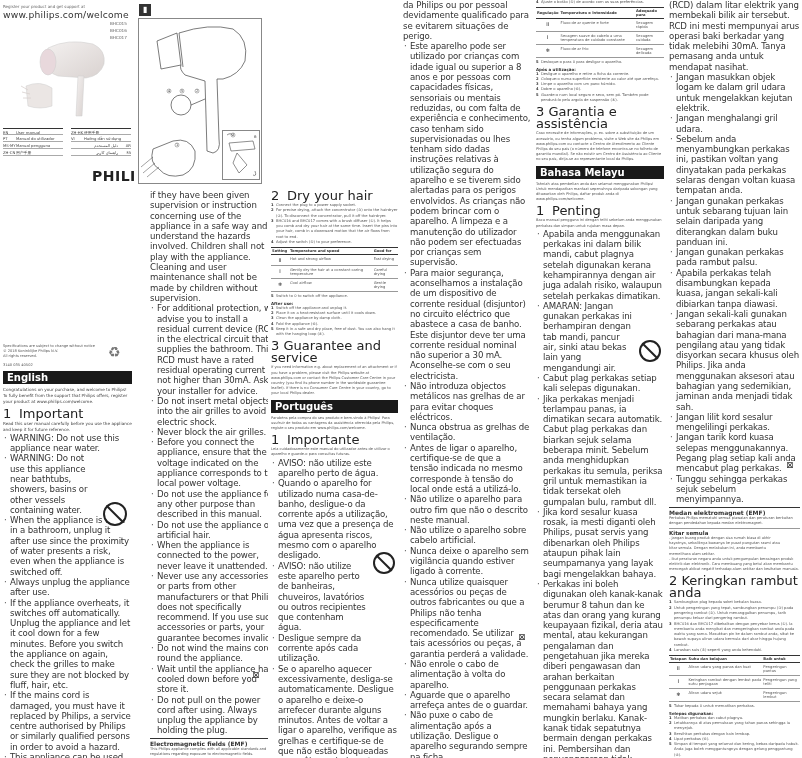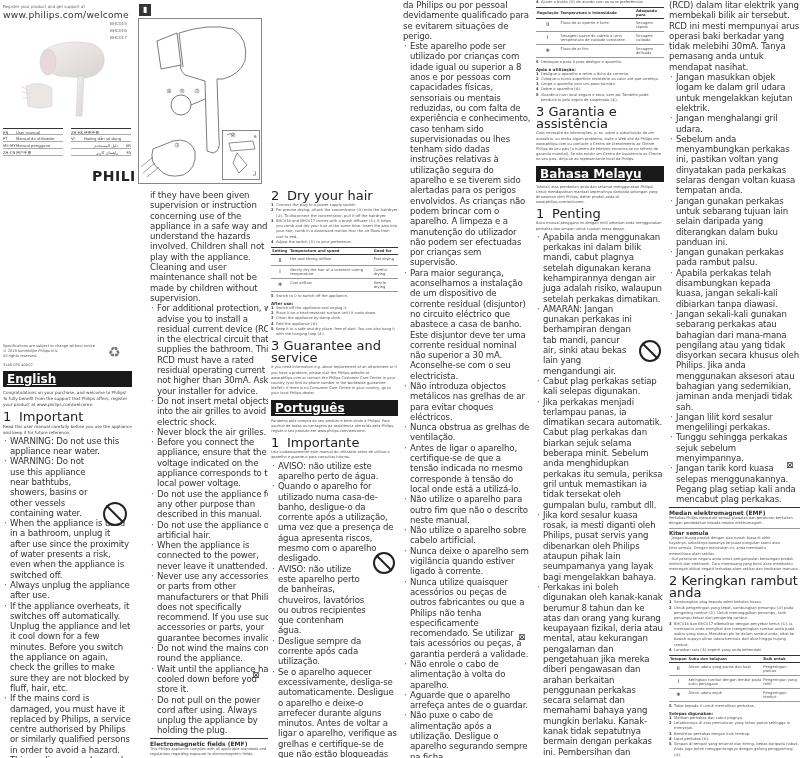--- a/index.html
+++ b/index.html
@@ -13,21 +13,21 @@
   .c5 { left: 533px; width: 133px; }
   .c6 { left: 666px; width: 136px; }
 
   .tiny { font-size: 3.6px; line-height: 5.2px; color: #555; }
   .small { font-size: 4.2px; line-height: 6px; color: #444; }
   .big { font-size: 8.6px; line-height: 10.3px; color: #333; letter-spacing: -0.1px; }
   .bigul { list-style: none; }
   .bigul li { position: relative; padding-left: 7px; font-size: 8.6px; line-height: 10.3px; color: #333; letter-spacing: -0.15px; }
   .bigul li::before { content: "·"; position: absolute; left: 1px; top: 0; color: #555; }
 
-  .lang-bar { background: #1a1a1a; color: #fff; font-weight: bold; font-size: 12px; padding: 1px 4px; margin: 3px 0 3px 0; text-decoration: underline; }
+  .lang-bar { background: #1a1a1a; color: #fff; font-weight: bold; font-size: 10px; padding: 1px 4px; margin: 3px 0 3px 0; }
   .h1 { font-size: 13px; line-height: 12px; color: #222; margin: 3px 0 1px 0; }
   .h1 .num { display: inline-block; width: 16px; }
   .h2 { font-size: 6px; font-weight: bold; color: #333; border-top: 1px solid #333; padding-top: 1px; margin-top: 2px; }
   .h2b { font-size: 5.5px; font-weight: bold; color: #333; border-top: 1px solid #999; padding-top: 1px; margin-top: 2px; }
 
   .reg { font-size: 4px; color: #666; margin-top: 4px; }
   .url { font-size: 9.2px; color: #333; letter-spacing: 0.2px; }
   .models { position: absolute; left: 110px; top: 20px; font-size: 4.2px; line-height: 7px; color: #666; }
   .product-img { position: absolute; left: 18px; top: 36px; width: 100px; height: 86px; }
   .lang-table { position: absolute; left: 3px; top: 128px; width: 128px; font-size: 3.8px; color: #444; }
@@ -341,22 +341,22 @@
     <div class="big">(RCD) dalam litar elektrik yang membekali bilik air tersebut. RCD ini mesti mempunyai arus operasi baki berkadar yang tidak melebihi 30mA. Tanya pemasang anda untuk mendapat nasihat.</div>
     <ul class="bigul">
       <li>Jangan masukkan objek logam ke dalam gril udara untuk mengelakkan kejutan elektrik.</li>
       <li>Jangan menghalangi gril udara.</li>
       <li>Sebelum anda menyambungkan perkakas ini, pastikan voltan yang dinyatakan pada perkakas selaras dengan voltan kuasa tempatan anda.</li>
       <li>Jangan gunakan perkakas untuk sebarang tujuan lain selain daripada yang diterangkan dalam buku panduan ini.</li>
       <li>Jangan gunakan perkakas pada rambut palsu.</li>
       <li>Apabila perkakas telah disambungkan kepada kuasa, jangan sekali-kali dibiarkan tanpa diawasi.</li>
       <li>Jangan sekali-kali gunakan sebarang perkakas atau bahagian dari mana-mana pengilang atau yang tidak disyorkan secara khusus oleh Philips. Jika anda menggunakan aksesori atau bahagian yang sedemikian, jaminan anda menjadi tidak sah.</li>
       <li>Jangan lilit kord sesalur mengelilingi perkakas.</li>
+      <li>Jangan tarik kord kuasa selepas menggunakannya. Pegang plag setiap kali anda mencabut plag perkakas.</li>
       <li>Tunggu sehingga perkakas sejuk sebelum menyimpannya.</li>
-      <li>Jangan tarik kord kuasa selepas menggunakannya. Pegang plag setiap kali anda mencabut plag perkakas.</li>
     </ul>
     <div class="h2">Medan elektromagnet (EMF)</div>
     <div class="tiny">Perkakas Philips mematuhi semua piawaian dan peraturan berkaitan dengan pendedahan kepada medan elektromagnet.</div>
     <div class="h2b">Kitar semula</div>
     <div class="tiny" style="padding-right:16px">- Jangan buang produk dengan sisa rumah biasa di akhir hayatnya, sebaliknya bawanya ke pusat pungutan rasmi atau kitar semula. Dengan melakukan ini, anda membantu memelihara alam sekitar.</div>
     <div class="tiny">- Ikut peraturan negara anda untuk pengumpulan berasingan produk elektrik dan elektronik. Cara membuang yang betul akan membantu mencegah akibat negatif terhadap alam sekitar dan kesihatan manusia.</div>
     <div class="h1"><span>2</span> <span>Keringkan rambut anda</span></div>
     <ol class="steps">
       <li><span class="n">1</span><span>Sambungkan plag kepada soket bekalan kuasa.</span></li>
       <li><span class="n">2</span><span>Untuk pengeringan yang tepat, sambungkan penumpu (③) pada pengering rambut (②). Untuk menanggalkan penumpu, tarik penumpu keluar dari pengering rambut.</span></li>

